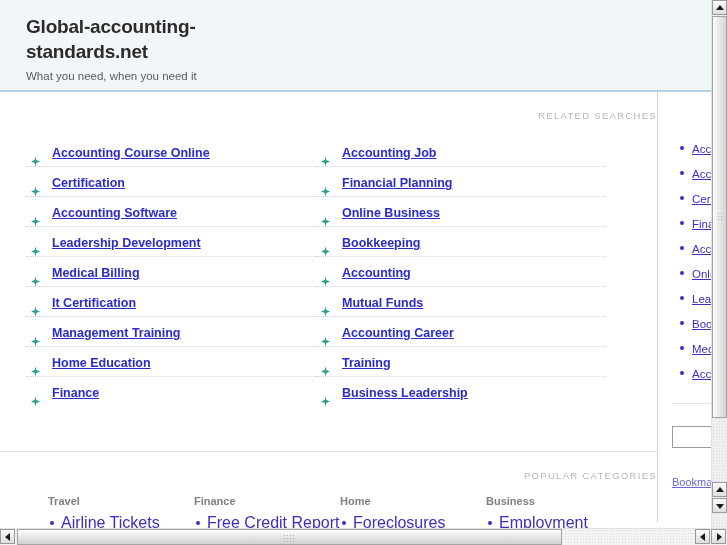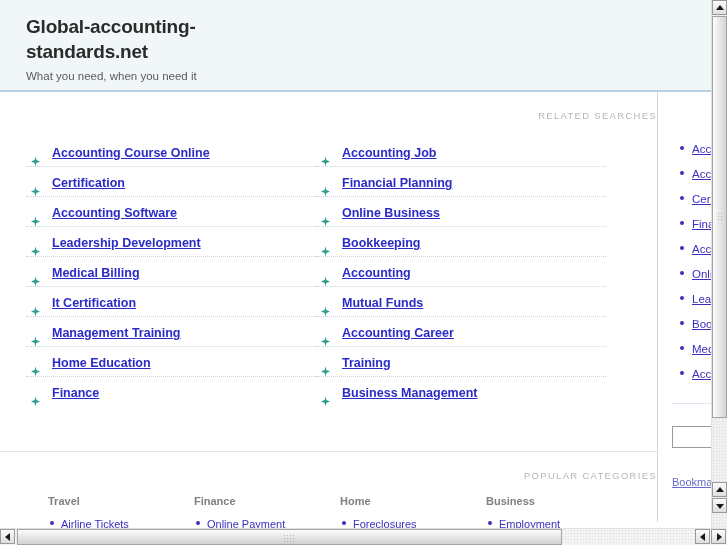--- a/index.html
+++ b/index.html
@@ -209,21 +209,21 @@
     top: 50%;
     margin-top: -2px;
     width: 4px;
     height: 4px;
     border-radius: 50%;
     background: #3b2fc0;
   }
   .pc-item a {
     color: #3b2fc0;
     text-decoration: underline;
-    font-size: 11px;
+    font-size: 16px;
   }
 
   
   .vsb {
     position: absolute;
     right: 0; top: 0;
     width: 15px;
     height: 529px;
     background: #f0f0f0;
     border-left: 1px solid #e0e0e0;
@@ -432,21 +432,21 @@
               <div class="rs-item">
                 <span class="spark"><svg viewBox="0 0 11 11" width="11" height="11">
                       <path d="M5.5 0.6 L6.4 4.1 L10 5.5 L6.4 6.9 L5.5 10.4 L4.6 6.9 L1 5.5 L4.6 4.1 Z" fill="#2f9e8f"></path>
                     </svg></span>
                 <a href="#">Training</a>
               </div>
               <div class="rs-item">
                 <span class="spark"><svg viewBox="0 0 11 11" width="11" height="11">
                       <path d="M5.5 0.6 L6.4 4.1 L10 5.5 L6.4 6.9 L5.5 10.4 L4.6 6.9 L1 5.5 L4.6 4.1 Z" fill="#2f9e8f"></path>
                     </svg></span>
-                <a href="#">Business Management</a>
+                <a href="#">Business Leadership</a>
               </div>
             </div>
 
           </div>
 
           <div class="pc-wrap">
             <div class="section-label">POPULAR CATEGORIES</div>
             <div class="pc-grid">
 
               <div class="pc-col">
@@ -456,20 +456,24 @@
                   <a href="#">Airline Tickets</a>
                 </div>
                 <div class="pc-item">
                   <span class="dot"></span>
                   <a href="#">Hotels</a>
                 </div>
               </div>
 
               <div class="pc-col">
                 <div class="pc-head">Finance</div>
+                <div class="pc-item">
+                  <span class="dot"></span>
+                  <a href="#">Free Credit Report</a>
+                </div>
                 <div class="pc-item">
                   <span class="dot"></span>
                   <a href="#">Online Payment</a>
                 </div>
               </div>
 
               <div class="pc-col">
                 <div class="pc-head">Home</div>
                 <div class="pc-item">
                   <span class="dot"></span>

